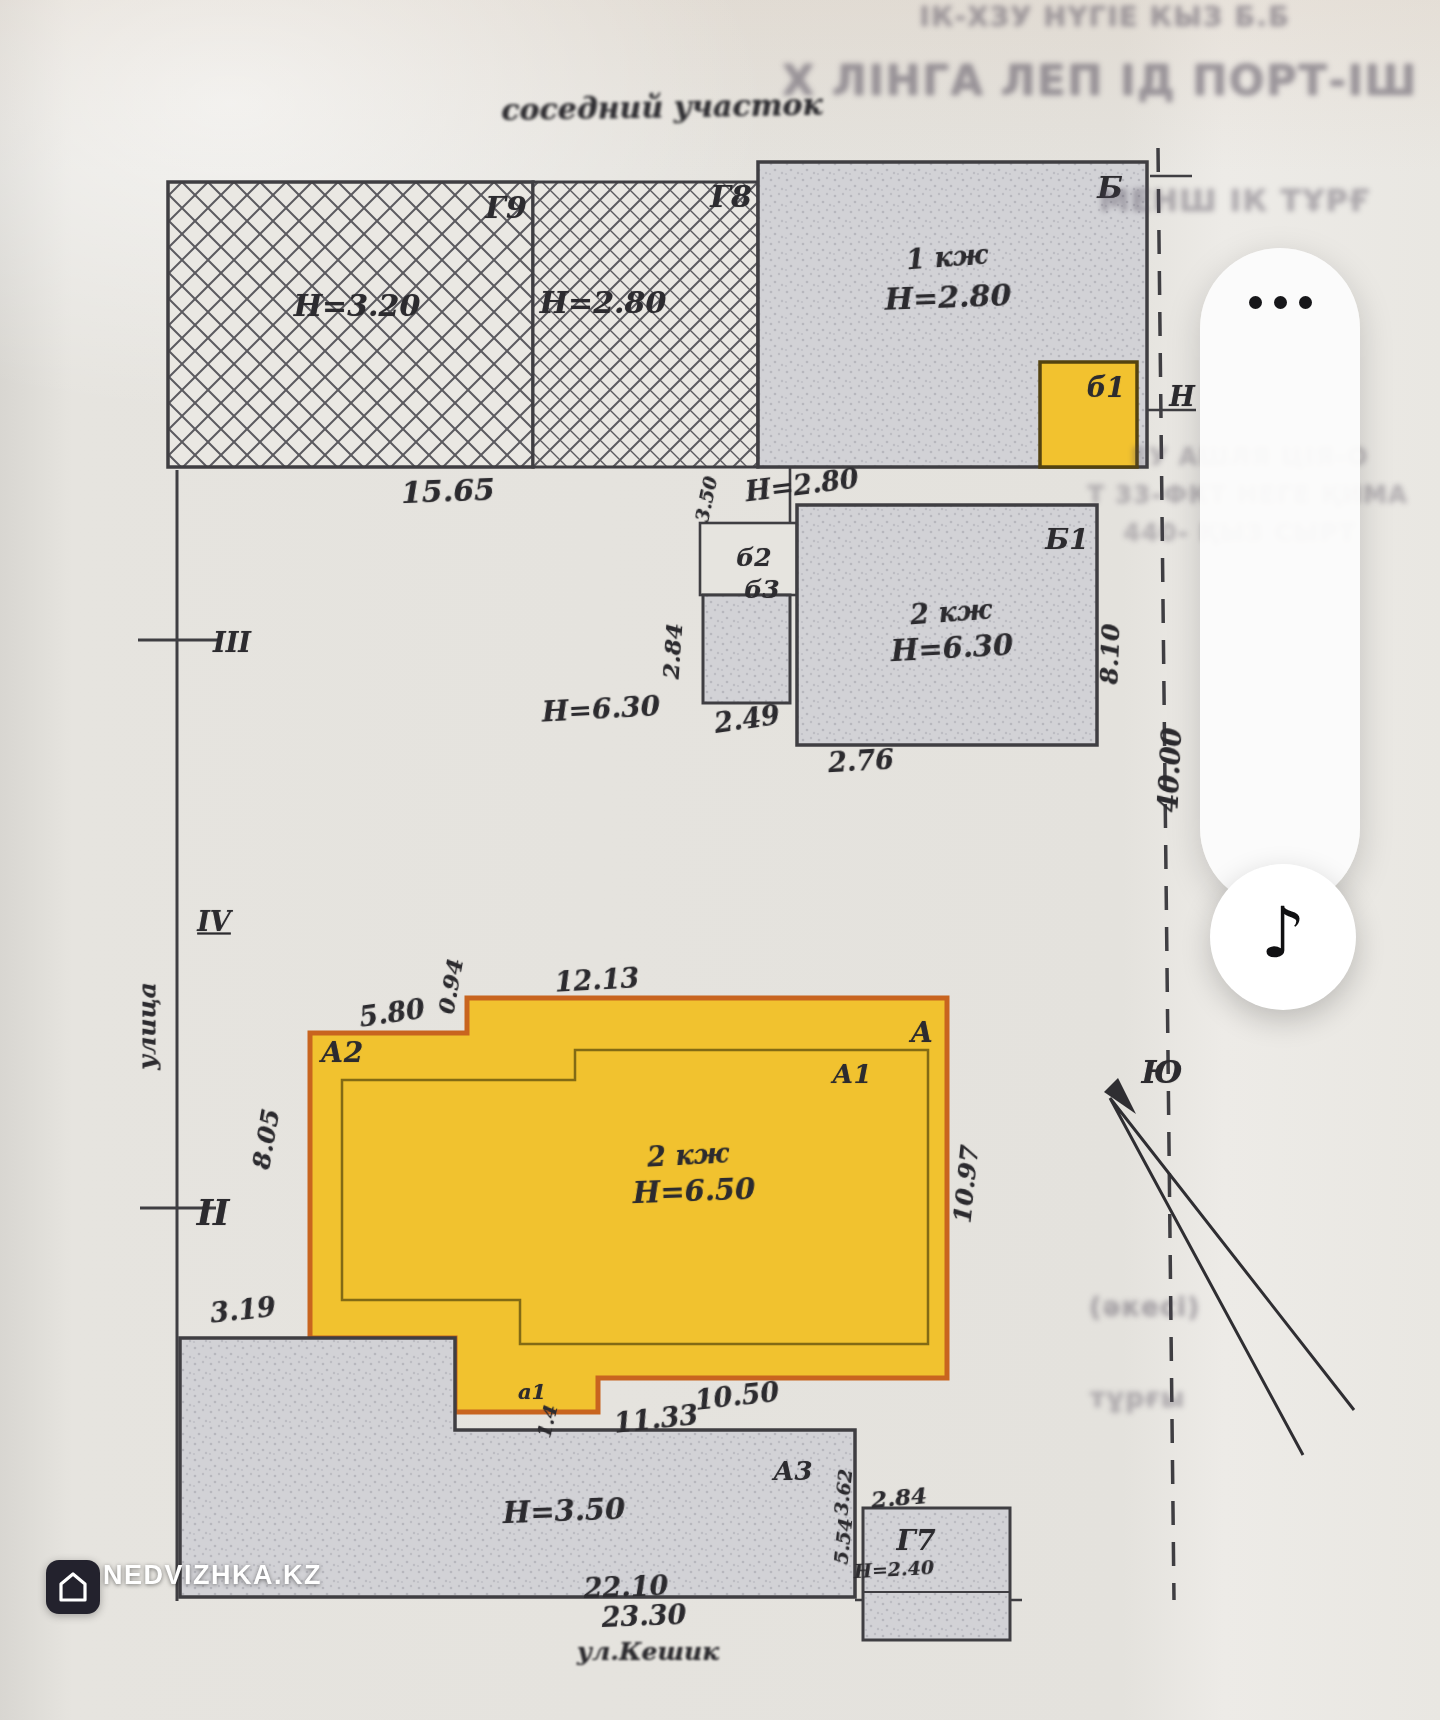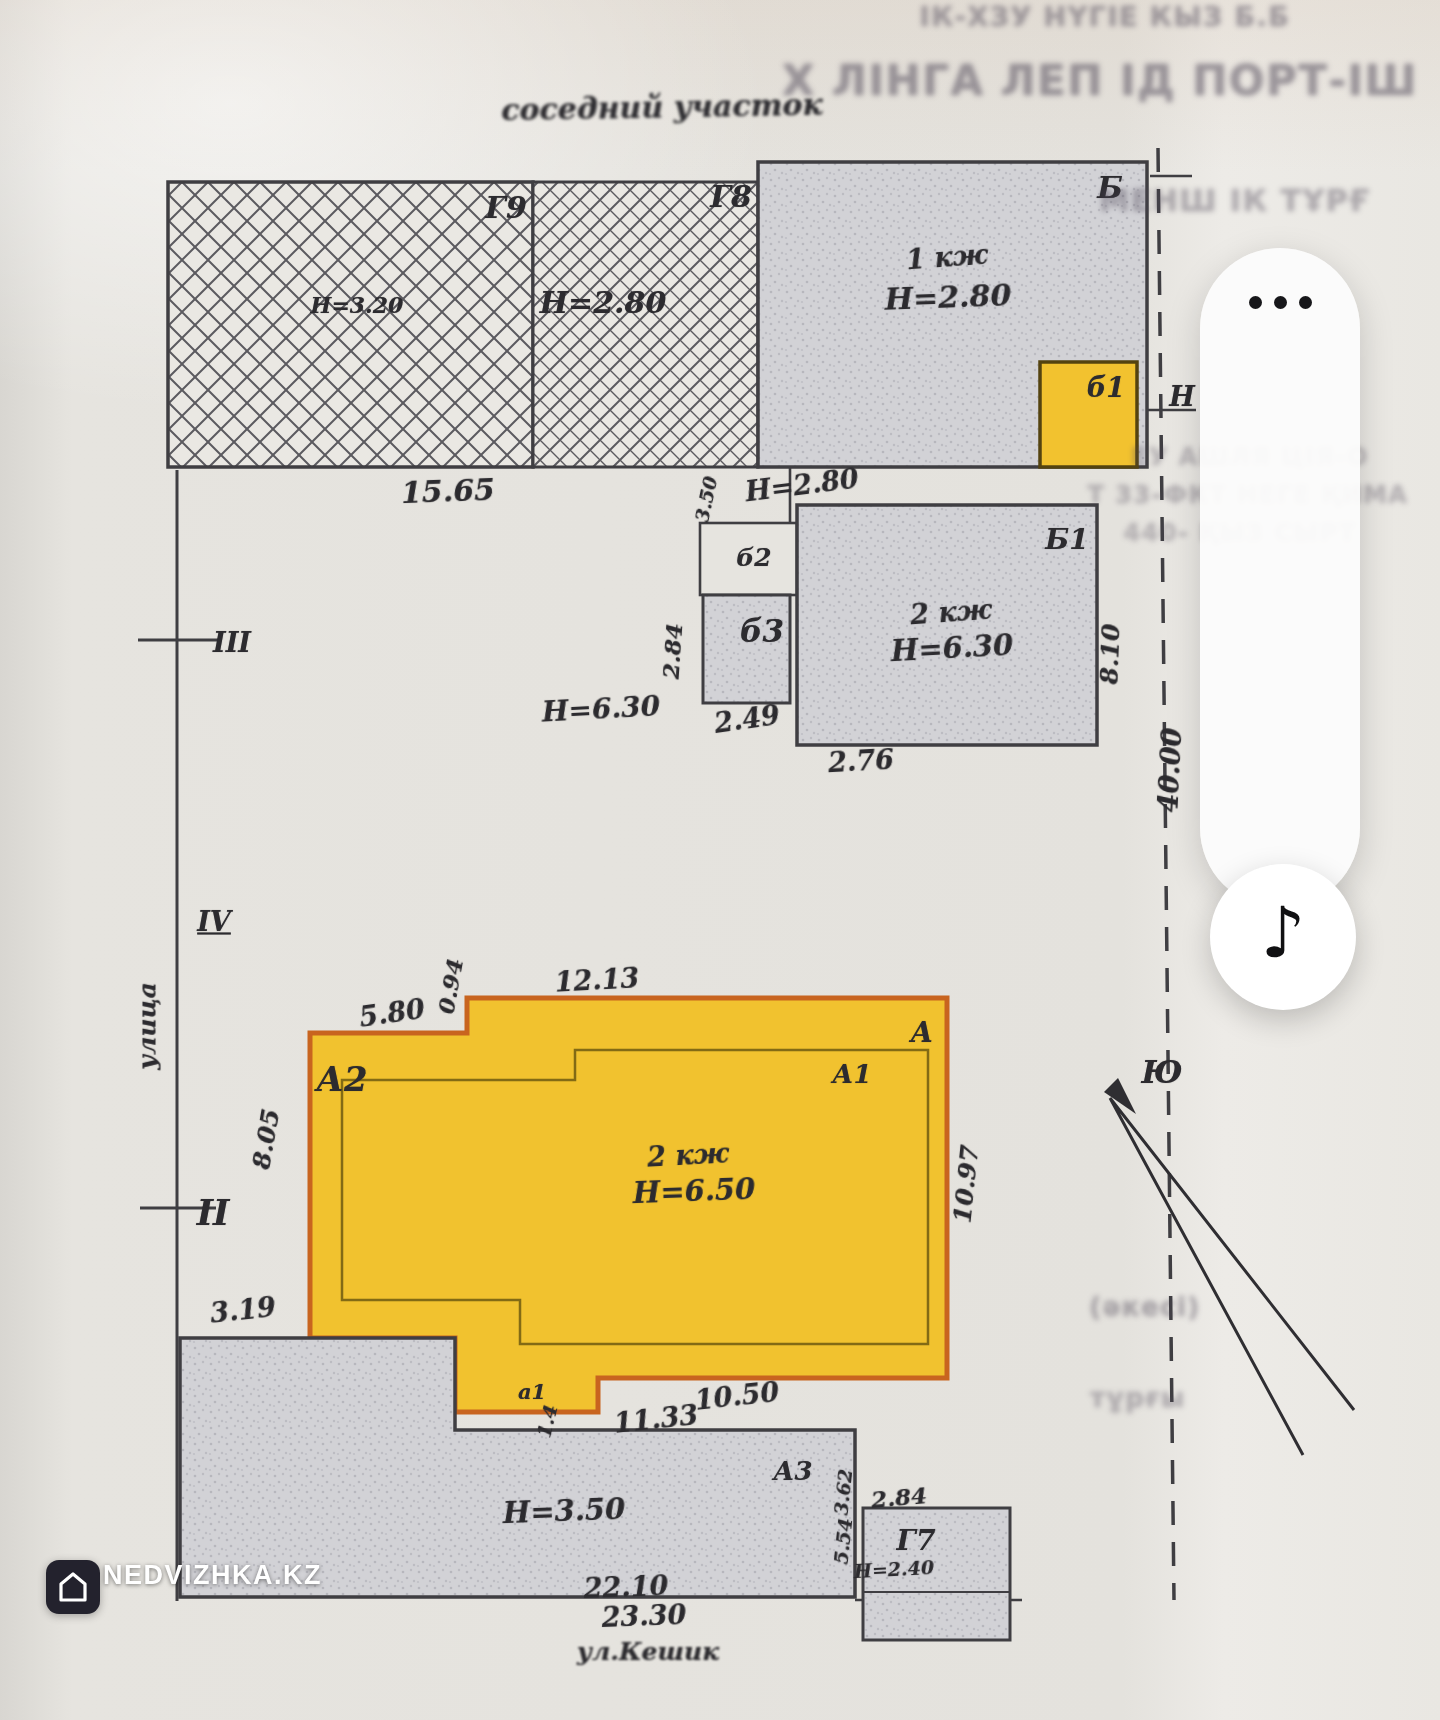--- a/index.html
+++ b/index.html
@@ -83,50 +83,50 @@
     <rect x="863" y="1508" width="147" height="132" fill="url(#stip)" stroke="#3f3e42" stroke-width="3"></rect>
     <path d="M863,1592 L1010,1592" stroke="#3f3e42" stroke-width="2"></path>
 
     <path d="M1110,1098 L1303,1455 M1110,1098 L1354,1410" stroke="#2f2e32" stroke-width="3" fill="none"></path>
     <polygon points="1104,1092 1136,1114 1118,1078" fill="#2f2e32"></polygon>
   </svg>
 
   <div id="labels">
       <span class="lbl" style="left: 662px; top: 107px; font-size: 30px; transform: translate(-50%, -50%) rotate(-1deg); filter: blur(1.4px);">соседний участок</span>
       <span class="lbl" style="left: 506px; top: 207px; font-size: 30px; transform: translate(-50%, -50%) rotate(0deg);">Г9</span>
-      <span class="lbl" style="left: 357px; top: 305px; font-size: 22px; transform: translate(-50%, -50%) rotate(0deg);">Н=3.20</span>
+      <span class="lbl" style="left: 357px; top: 305px; font-size: 30px; transform: translate(-50%, -50%) rotate(0deg);">Н=3.20</span>
       <span class="lbl" style="left: 731px; top: 196px; font-size: 30px; transform: translate(-50%, -50%) rotate(0deg);">Г8</span>
       <span class="lbl" style="left: 603px; top: 302px; font-size: 30px; transform: translate(-50%, -50%) rotate(0deg);">Н=2.80</span>
       <span class="lbl" style="left: 1110px; top: 187px; font-size: 30px; transform: translate(-50%, -50%) rotate(0deg);">Б</span>
       <span class="lbl" style="left: 947px; top: 257px; font-size: 27px; transform: translate(-50%, -50%) rotate(-4deg);">1 кж</span>
       <span class="lbl" style="left: 948px; top: 297px; font-size: 30px; transform: translate(-50%, -50%) rotate(-2deg);">Н=2.80</span>
       <span class="lbl" style="left: 1106px; top: 387px; font-size: 27px; transform: translate(-50%, -50%) rotate(0deg);">б1</span>
       <span class="lbl" style="left: 1182px; top: 396px; font-size: 27px; transform: translate(-50%, -50%) rotate(0deg);">Н</span>
       <span class="lbl" style="left: 448px; top: 491px; font-size: 30px; transform: translate(-50%, -50%) rotate(-2deg);">15.65</span>
       <span class="lbl" style="left: 706px; top: 499px; font-size: 19px; transform: translate(-50%, -50%) rotate(-78deg);">3.50</span>
       <span class="lbl" style="left: 802px; top: 485px; font-size: 27px; transform: translate(-50%, -50%) rotate(-7deg);">Н=2.80</span>
       <span class="lbl" style="left: 754px; top: 557px; font-size: 25px; transform: translate(-50%, -50%) rotate(0deg);">б2</span>
-      <span class="lbl" style="left: 762px; top: 631px; font-size: 31px; transform: translate(-50%, -50%) rotate(0deg);">б3</span>
+      <span class="lbl" style="left: 762px; top: 589px; font-size: 25px; transform: translate(-50%, -50%) rotate(0deg);">б3</span>
       <span class="lbl" style="left: 672px; top: 651px; font-size: 23px; transform: translate(-50%, -50%) rotate(-86deg);">2.84</span>
       <span class="lbl" style="left: 601px; top: 709px; font-size: 28px; transform: translate(-50%, -50%) rotate(-3deg);">Н=6.30</span>
       <span class="lbl" style="left: 747px; top: 719px; font-size: 27px; transform: translate(-50%, -50%) rotate(-8deg);">2.49</span>
       <span class="lbl" style="left: 1067px; top: 539px; font-size: 28px; transform: translate(-50%, -50%) rotate(0deg);">Б1</span>
       <span class="lbl" style="left: 951px; top: 612px; font-size: 27px; transform: translate(-50%, -50%) rotate(-4deg);">2 кж</span>
       <span class="lbl" style="left: 952px; top: 648px; font-size: 29px; transform: translate(-50%, -50%) rotate(-3deg);">Н=6.30</span>
       <span class="lbl" style="left: 861px; top: 761px; font-size: 27px; transform: translate(-50%, -50%) rotate(-3deg);">2.76</span>
       <span class="lbl" style="left: 1110px; top: 654px; font-size: 25px; transform: translate(-50%, -50%) rotate(-88deg);">8.10</span>
       <span class="lbl" style="left: 1170px; top: 770px; font-size: 27px; transform: translate(-50%, -50%) rotate(-87deg);">40.00</span>
       <span class="lbl" style="left: 232px; top: 642px; font-size: 27px; transform: translate(-50%, -50%) rotate(0deg);">III</span>
       <span class="lbl" style="left: 214px; top: 921px; font-size: 27px; transform: translate(-50%, -50%) rotate(0deg); text-decoration: underline;">IV</span>
       <span class="lbl" style="left: 147px; top: 1026px; font-size: 25px; transform: translate(-50%, -50%) rotate(-90deg);">улица</span>
       <span class="lbl" style="left: 213px; top: 1212px; font-size: 35px; transform: translate(-50%, -50%) rotate(0deg);">II</span>
       <span class="lbl" style="left: 392px; top: 1013px; font-size: 27px; transform: translate(-50%, -50%) rotate(-8deg);">5.80</span>
       <span class="lbl" style="left: 450px; top: 986px; font-size: 23px; transform: translate(-50%, -50%) rotate(-80deg);">0.94</span>
       <span class="lbl" style="left: 597px; top: 980px; font-size: 27px; transform: translate(-50%, -50%) rotate(-3deg);">12.13</span>
-      <span class="lbl" style="left: 342px; top: 1052px; font-size: 34px; transform: translate(-50%, -50%) rotate(0deg); margin-top: 27px;">А2</span>
+      <span class="lbl" style="left: 342px; top: 1052px; font-size: 28px; transform: translate(-50%, -50%) rotate(0deg);">А2</span>
       <span class="lbl" style="left: 922px; top: 1032px; font-size: 28px; transform: translate(-50%, -50%) rotate(0deg);">А</span>
       <span class="lbl" style="left: 852px; top: 1074px; font-size: 26px; transform: translate(-50%, -50%) rotate(0deg);">А1</span>
       <span class="lbl" style="left: 688px; top: 1155px; font-size: 27px; transform: translate(-50%, -50%) rotate(-3deg);">2 кж</span>
       <span class="lbl" style="left: 694px; top: 1191px; font-size: 29px; transform: translate(-50%, -50%) rotate(-2deg);">Н=6.50</span>
       <span class="lbl" style="left: 266px; top: 1139px; font-size: 25px; transform: translate(-50%, -50%) rotate(-80deg);">8.05</span>
       <span class="lbl" style="left: 966px; top: 1184px; font-size: 25px; transform: translate(-50%, -50%) rotate(-84deg);">10.97</span>
       <span class="lbl" style="left: 243px; top: 1310px; font-size: 27px; transform: translate(-50%, -50%) rotate(-6deg);">3.19</span>
       <span class="lbl" style="left: 532px; top: 1391px; font-size: 21px; transform: translate(-50%, -50%) rotate(0deg);">а1</span>
       <span class="lbl" style="left: 547px; top: 1421px; font-size: 19px; transform: translate(-50%, -50%) rotate(-76deg);">1.4</span>
       <span class="lbl" style="left: 737px; top: 1396px; font-size: 27px; transform: translate(-50%, -50%) rotate(-6deg);">10.50</span>

